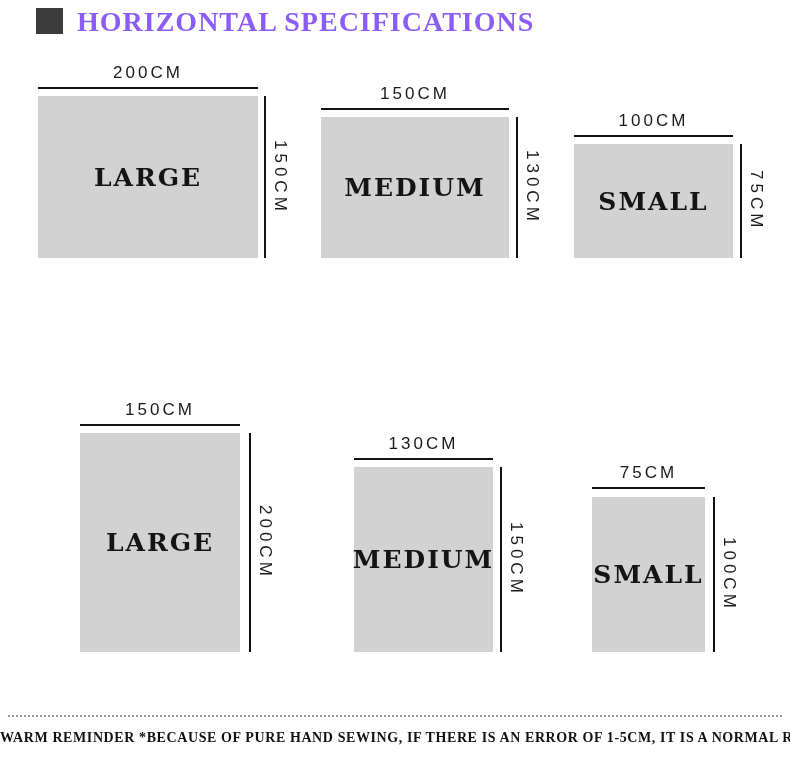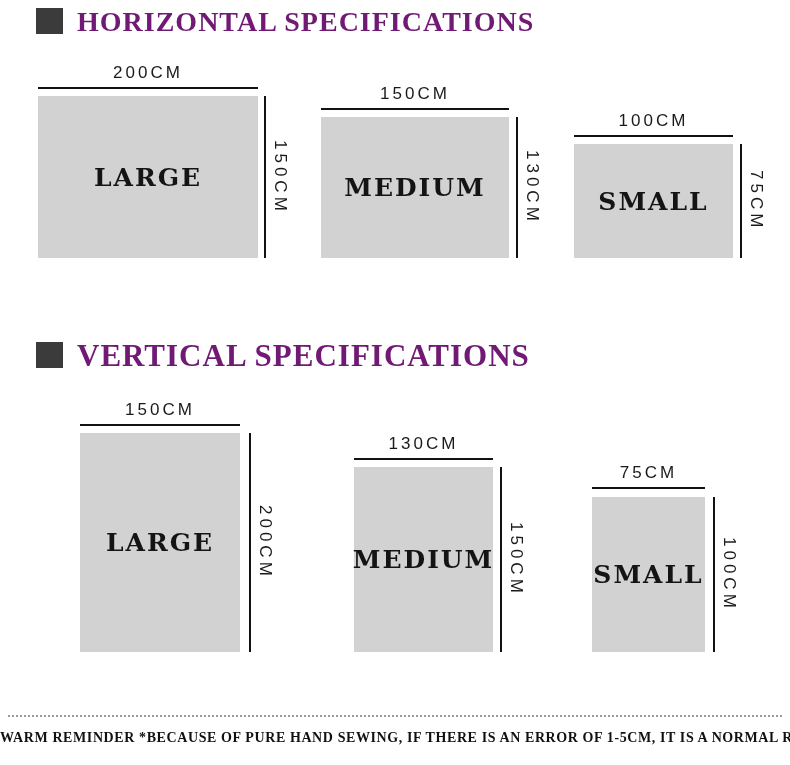--- a/index.html
+++ b/index.html
@@ -15,21 +15,21 @@
     position:absolute;
     display:flex;align-items:center;gap:14px;
   }
   #header-h{left:36px;top:6px;}
   #header-v{left:36px;top:338px;}
   .bullet{
     width:27px;height:26px;background:#3b3b3b;flex:0 0 auto;
   }
   .section-title{
     font-family:"Liberation Serif", serif;
-    font-weight:bold;color:#701a75;
+    font-weight:bold;color:#8b5cf6;
     letter-spacing:1px;white-space:nowrap;line-height:1;
     padding-top:2px;
   }
   #header-h .section-title{font-size:28px;}
   #header-v .section-title{font-size:31px;}
 
   
   .rect{
     position:absolute;background:#d2d2d2;
     display:flex;align-items:center;justify-content:center;
@@ -132,24 +132,20 @@
   <div class="dim-right-label" id="hm-vlabel">130CM</div>
 
   <div class="dim-top-label" id="hs-toplabel">100CM</div>
   <div class="dim-top-line" id="hs-topline"></div>
   <div class="rect" id="hs-rect">
     <span class="size-name italic">SMALL</span>
   </div>
   <div class="dim-right-line" id="hs-vline"></div>
   <div class="dim-right-label" id="hs-vlabel">75CM</div>
 
-  <div class="section-header" id="header-v">
-    <span class="bullet"></span>
-    <span class="section-title">VERTICAL SPECIFICATIONS</span>
-  </div>
 
   <div class="dim-top-label" id="vl-toplabel">150CM</div>
   <div class="dim-top-line" id="vl-topline"></div>
   <div class="rect" id="vl-rect">
     <span class="size-name">LARGE</span>
   </div>
   <div class="dim-right-line" id="vl-vline"></div>
   <div class="dim-right-label" id="vl-vlabel">200CM</div>
 
   <div class="dim-top-label" id="vm-toplabel">130CM</div>

